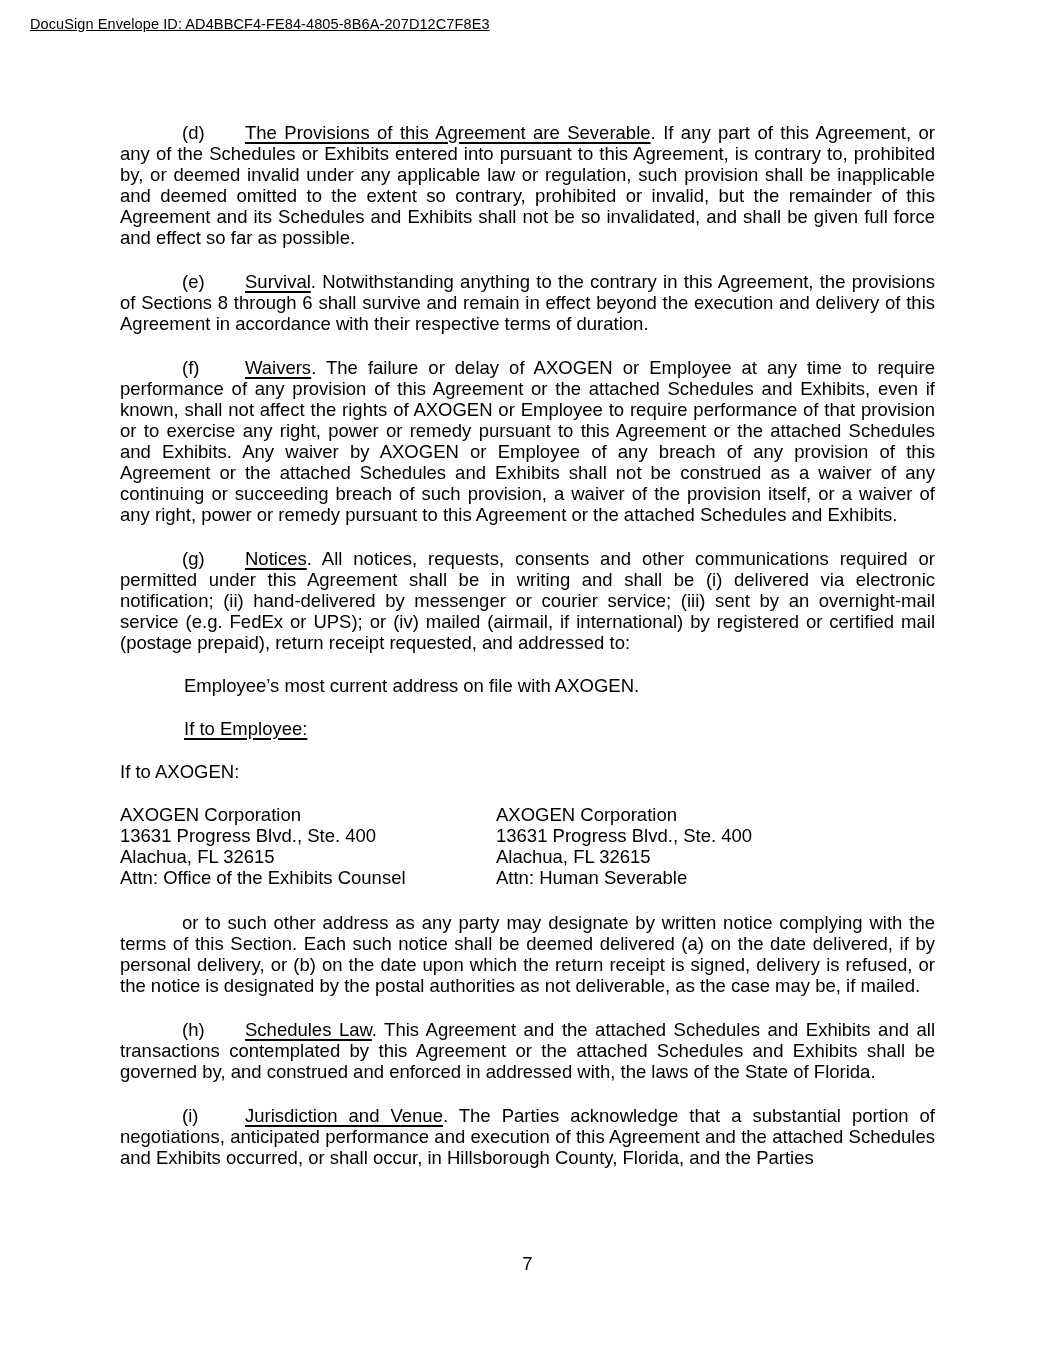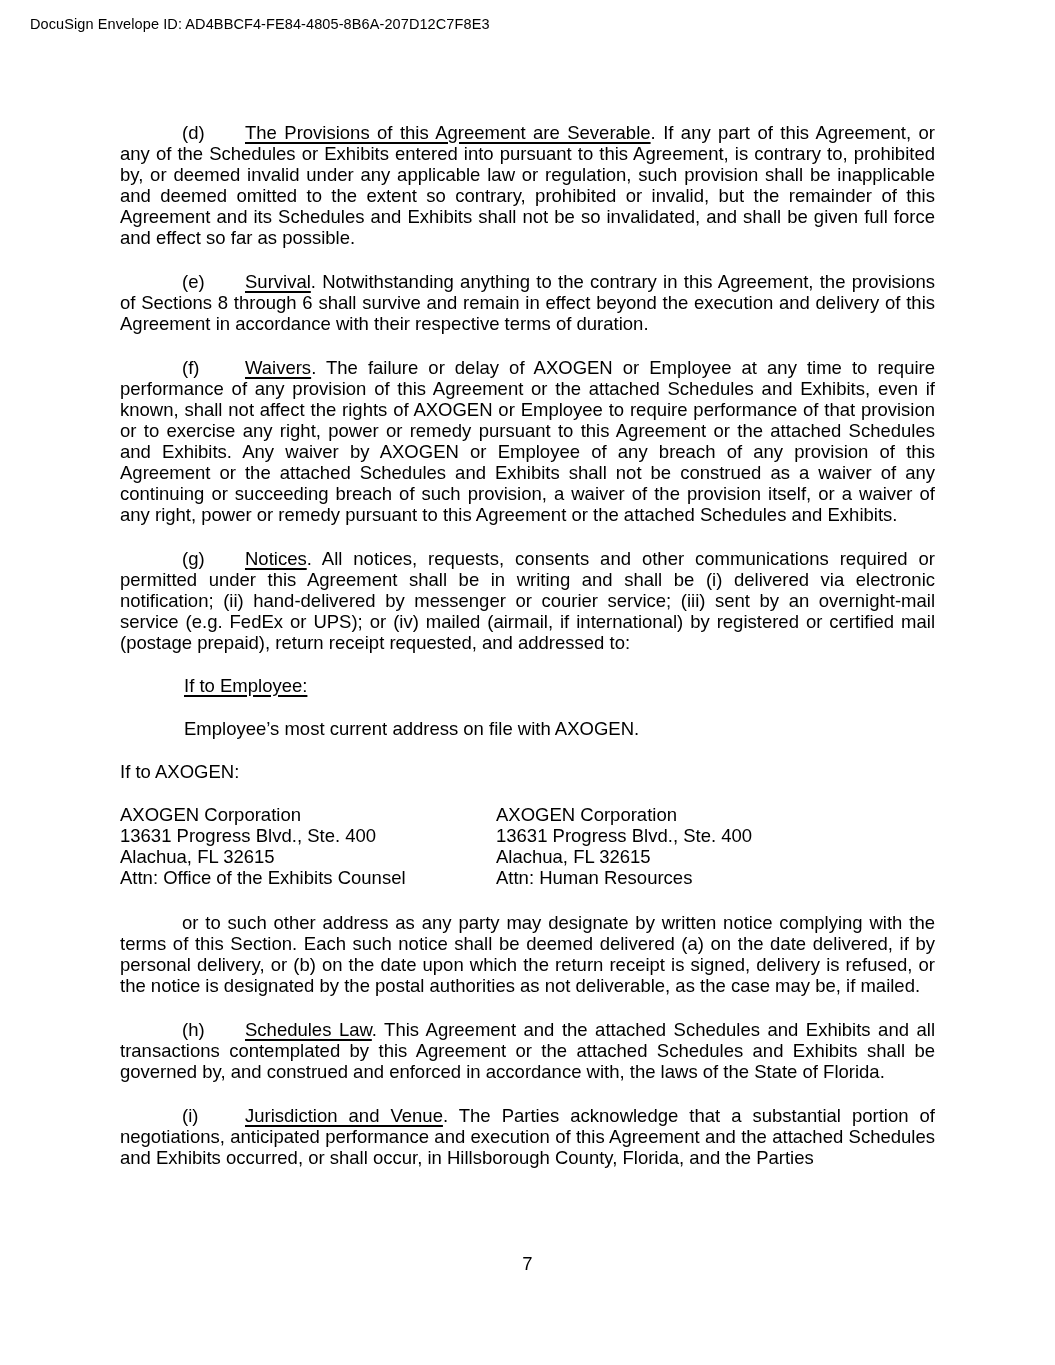--- a/index.html
+++ b/index.html
@@ -14,20 +14,21 @@
     font-family: "Liberation Sans", "DejaVu Sans", sans-serif;
     color: #000000;
   }
   .docusign-header {
     position: absolute;
     left: 30px;
     top: 16px;
     font-size: 14.5px;
     letter-spacing: 0.1px;
     white-space: nowrap;
+    text-decoration: underline;
   }
   .content {
     position: absolute;
     top: 0;
     left: 0;
     width: 1055px;
     padding: 122px 120px 0 120px;
     font-size: 18.5px;
     line-height: 21px;
     text-align: justify;
@@ -85,44 +86,44 @@
 <div class="content">
 
   <p class="para"><span class="plabel">(d)</span><span class="phead">The Provisions of this Agreement are Severable</span><span>. If any part of this Agreement, or any of the Schedules or Exhibits entered into pursuant to this Agreement, is contrary to, prohibited by, or deemed invalid under any applicable law or regulation, such provision shall be inapplicable and deemed omitted to the extent so contrary, prohibited or invalid, but the remainder of this Agreement and its Schedules and Exhibits shall not be so invalidated, and shall be given full force and effect so far as possible.</span></p>
 
   <p class="para"><span class="plabel">(e)</span><span class="phead">Survival</span><span>. Notwithstanding anything to the contrary in this Agreement, the provisions of Sections 8 through 6 shall survive and remain in effect beyond the execution and delivery of this Agreement in accordance with their respective terms of duration.</span></p>
 
   <p class="para"><span class="plabel">(f)</span><span class="phead">Waivers</span><span>. The failure or delay of AXOGEN or Employee at any time to require performance of any provision of this Agreement or the attached Schedules and Exhibits, even if known, shall not affect the rights of AXOGEN or Employee to require performance of that provision or to exercise any right, power or remedy pursuant to this Agreement or the attached Schedules and Exhibits. Any waiver by AXOGEN or Employee of any breach of any provision of this Agreement or the attached Schedules and Exhibits shall not be construed as a waiver of any continuing or succeeding breach of such provision, a waiver of the provision itself, or a waiver of any right, power or remedy pursuant to this Agreement or the attached Schedules and Exhibits.</span></p>
 
   <p class="para"><span class="plabel">(g)</span><span class="phead">Notices</span><span>. All notices, requests, consents and other communications required or permitted under this Agreement shall be in writing and shall be (i) delivered via electronic notification; (ii) hand-delivered by messenger or courier service; (iii) sent by an overnight-mail service (e.g. FedEx or UPS); or (iv) mailed (airmail, if international) by registered or certified mail (postage prepaid), return receipt requested, and addressed to:</span></p>
 
+  <div class="notice-line">Employee’s most current address on file with AXOGEN.</div>
+
   <div class="notice-line"><span class="underline">If to Employee:</span></div>
-
-  <div class="notice-line">Employee’s most current address on file with AXOGEN.</div>
 
   <div class="addr-row">
     <div class="addr-col1">If to AXOGEN:</div>
   </div>
 
   <div class="addr-row">
     <div class="addr-col1">
       <div>AXOGEN Corporation</div>
       <div>13631 Progress Blvd., Ste. 400</div>
       <div>Alachua, FL 32615</div>
       <div>Attn: Office of the Exhibits Counsel</div>
     </div>
     <div class="addr-col2">
       <div>AXOGEN Corporation</div>
       <div>13631 Progress Blvd., Ste. 400</div>
       <div>Alachua, FL 32615</div>
-      <div>Attn: Human Resources</div>
+      <div>Attn: Human Severable</div>
     </div>
   </div>
 
   <p class="para-cont">or to such other address as any party may designate by written notice complying with the terms of this Section. Each such notice shall be deemed delivered (a) on the date delivered, if by personal delivery, or (b) on the date upon which the return receipt is signed, delivery is refused, or the notice is designated by the postal authorities as not deliverable, as the case may be, if mailed.</p>
 
-  <p class="para"><span class="plabel">(h)</span><span class="phead">Schedules Law</span><span>. This Agreement and the attached Schedules and Exhibits and all transactions contemplated by this Agreement or the attached Schedules and Exhibits shall be governed by, and construed and enforced in accordance with, the laws of the State of Florida.</span></p>
+  <p class="para"><span class="plabel">(h)</span><span class="phead">Schedules Law</span><span>. This Agreement and the attached Schedules and Exhibits and all transactions contemplated by this Agreement or the attached Schedules and Exhibits shall be governed by, and construed and enforced in addressed with, the laws of the State of Florida.</span></p>
 
   <p class="para"><span class="plabel">(i)</span><span class="phead">Jurisdiction and Venue</span><span>. The Parties acknowledge that a substantial portion of negotiations, anticipated performance and execution of this Agreement and the attached Schedules and Exhibits occurred, or shall occur, in Hillsborough County, Florida, and the Parties</span></p>
 
 </div>
 
 <div class="page-number">7</div>
 
 </body></html>

